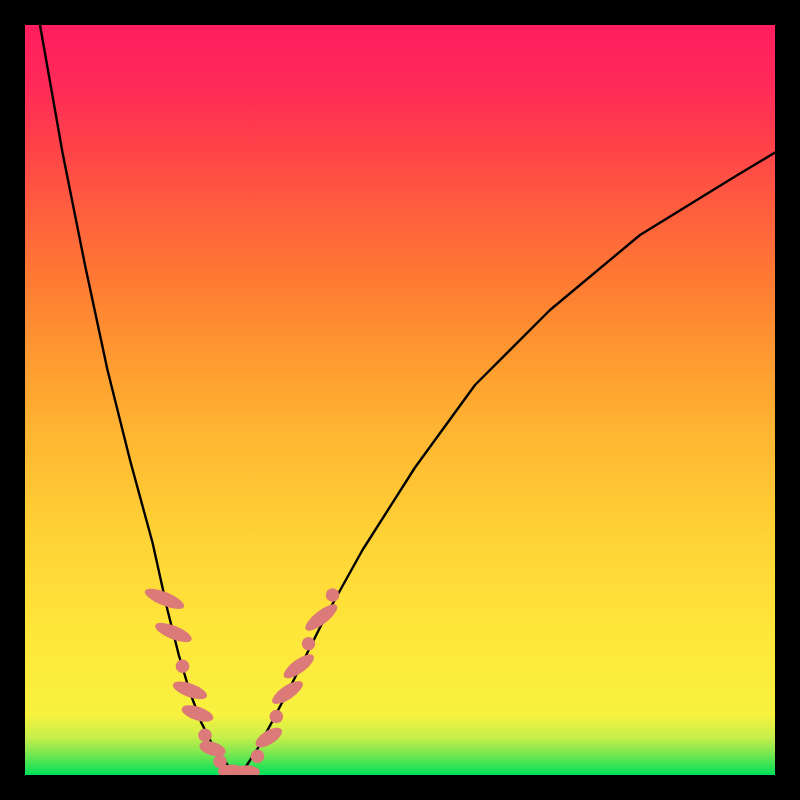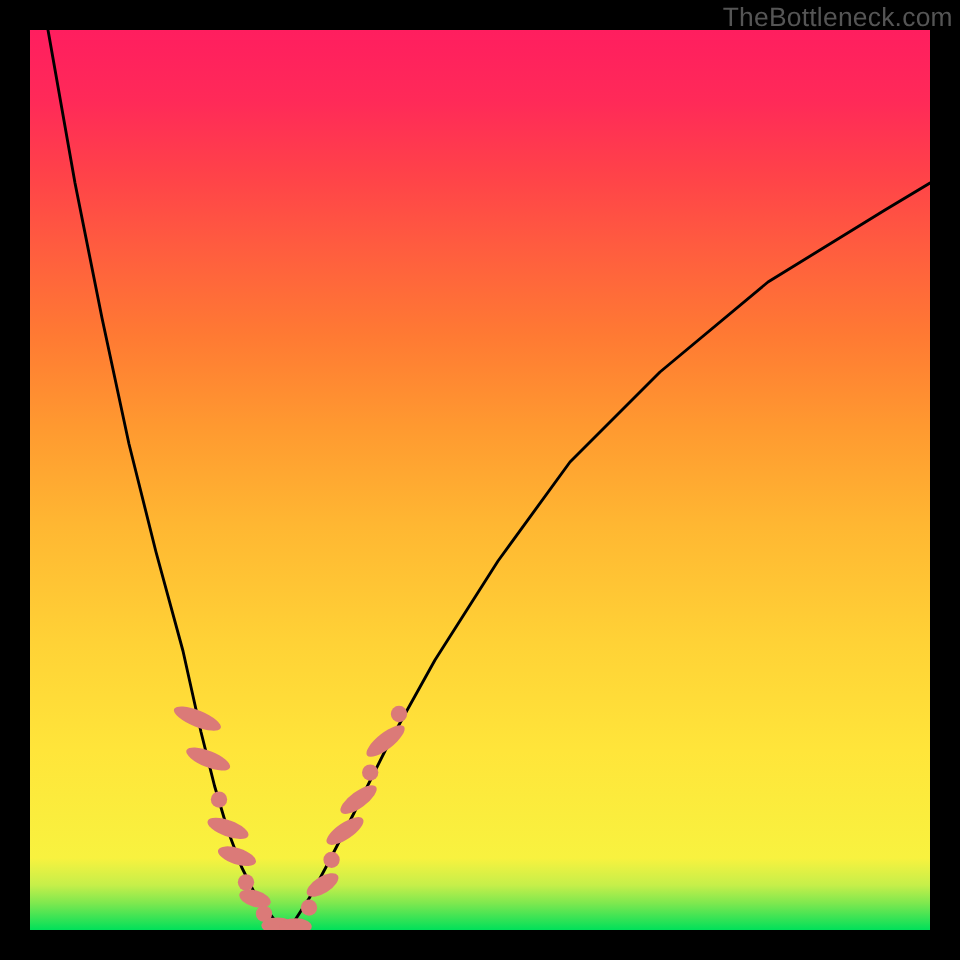--- a/index.html
+++ b/index.html
@@ -84,14 +84,13 @@
           <ellipse cx="243.8" cy="712.5" rx="6.8" ry="15.0" fill="#db7a78" transform="rotate(58 243.8 712.5)"></ellipse>
           <circle cx="251.3" cy="691.5" r="6.8" fill="#db7a78"></circle>
           <ellipse cx="262.5" cy="667.5" rx="6.8" ry="18.0" fill="#db7a78" transform="rotate(56 262.5 667.5)"></ellipse>
           <ellipse cx="273.8" cy="641.3" rx="6.8" ry="18.0" fill="#db7a78" transform="rotate(54 273.8 641.3)"></ellipse>
           <circle cx="283.5" cy="618.8" r="6.8" fill="#db7a78"></circle>
           <ellipse cx="296.3" cy="592.5" rx="6.8" ry="19.5" fill="#db7a78" transform="rotate(52 296.3 592.5)"></ellipse>
           <circle cx="307.5" cy="570.0" r="6.8" fill="#db7a78"></circle>
         </g>
     </svg>
   </div>
-  <div class="watermark">TheBottleneck.com</div>
 </div>
 
 </body></html>

